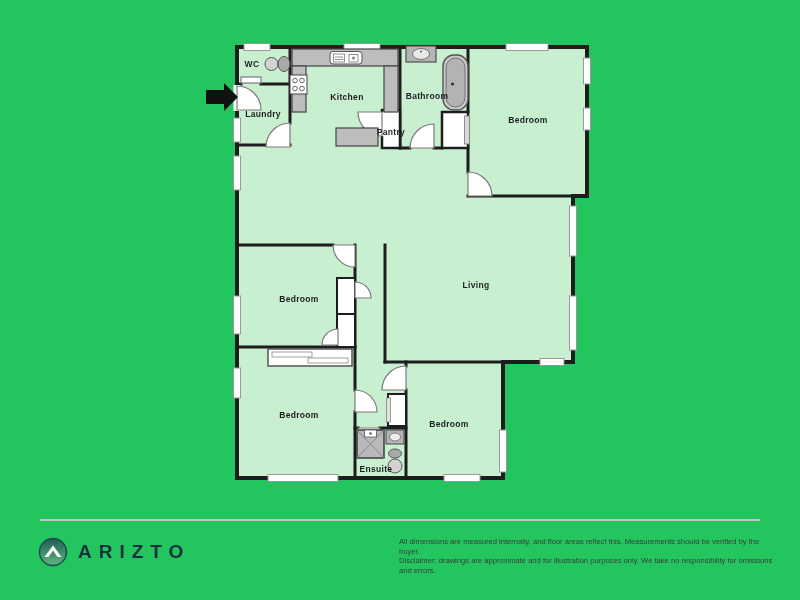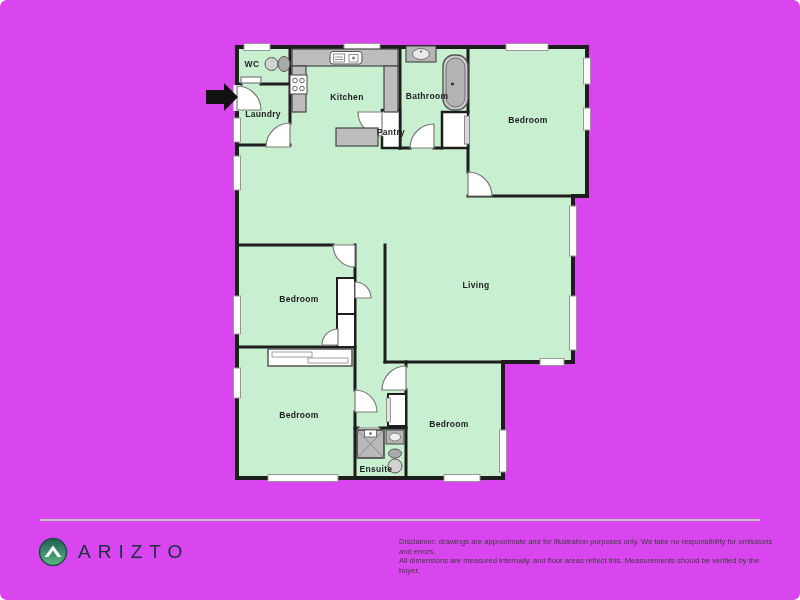--- a/index.html
+++ b/index.html
@@ -1,21 +1,21 @@
 <!DOCTYPE html>
 <html><head>
 <meta charset="utf-8">
 <style>
   html,body{margin:0;padding:0;background:#ffffff;}
   body{width:800px;height:600px;position:relative;font-family:"Liberation Sans",sans-serif;overflow:hidden;}
-  .page{position:absolute;inset:0;background:#d946ef;border-radius:7px;}
+  .page{position:absolute;inset:0;background:#22c55e;}
   svg text.room{font-family:"Liberation Sans",sans-serif;font-size:8.5px;font-weight:700;fill:#1e1e1e;letter-spacing:.3px;text-anchor:middle;}
   .footer-divider{position:absolute;left:40px;top:519px;width:720px;height:2px;background:#c2c2c2;}
   .logo-wrap{position:absolute;left:38px;top:537px;width:30px;height:30px;}
-  .brand{position:absolute;left:78px;top:541px;font-size:19px;font-weight:400;letter-spacing:7px;color:#14313e;}
+  .brand{position:absolute;left:78px;top:541px;font-size:19px;font-weight:700;letter-spacing:7px;color:#14313e;}
   .address{position:absolute;left:188px;top:546px;font-size:12.5px;font-weight:700;color:#14313e;}
   .disclaimer{position:absolute;left:399px;top:537px;width:375px;font-size:7.6px;line-height:9.6px;color:#3d3d3d;}
 </style>
 </head>
 <body>
 
 <div class="page">
 
   <svg viewBox="0 0 800 530" width="800" height="530">
 
@@ -188,17 +188,17 @@
       </defs>
       <circle cx="15" cy="15" r="13.5" fill="url(#lg)" stroke="#1c4f49" stroke-width="1.5"></circle>
       <path d="M6.5,20 L15,8.5 L23.5,20 Z" fill="#ffffff"></path>
       <path d="M10.5,20 L15,13.5 L19.5,20 Z" fill="#3f8f6c"></path>
     </svg>
   </div>
 
   <div class="brand">ARIZTO</div>
 
   <div class="disclaimer">
+    <div>All dimensions are measured internally, and floor areas reflect this. Measurements should be verified by the buyer.</div>
     <div>Disclaimer: drawings are approximate and for illustration purposes only. We take no responsibility for omissions and errors.</div>
-    <div>All dimensions are measured internally, and floor areas reflect this. Measurements should be verified by the buyer.</div>
   </div>
 
 </div>
 
 </body></html>

